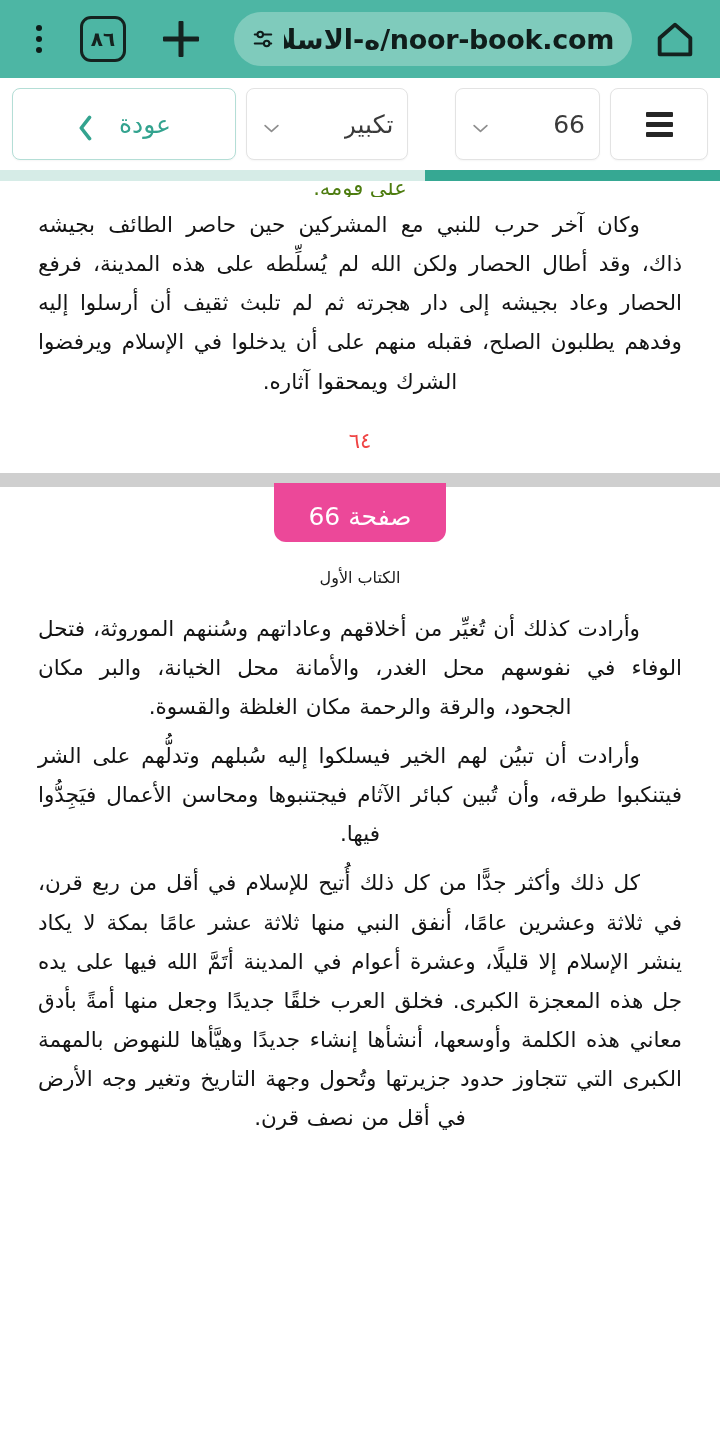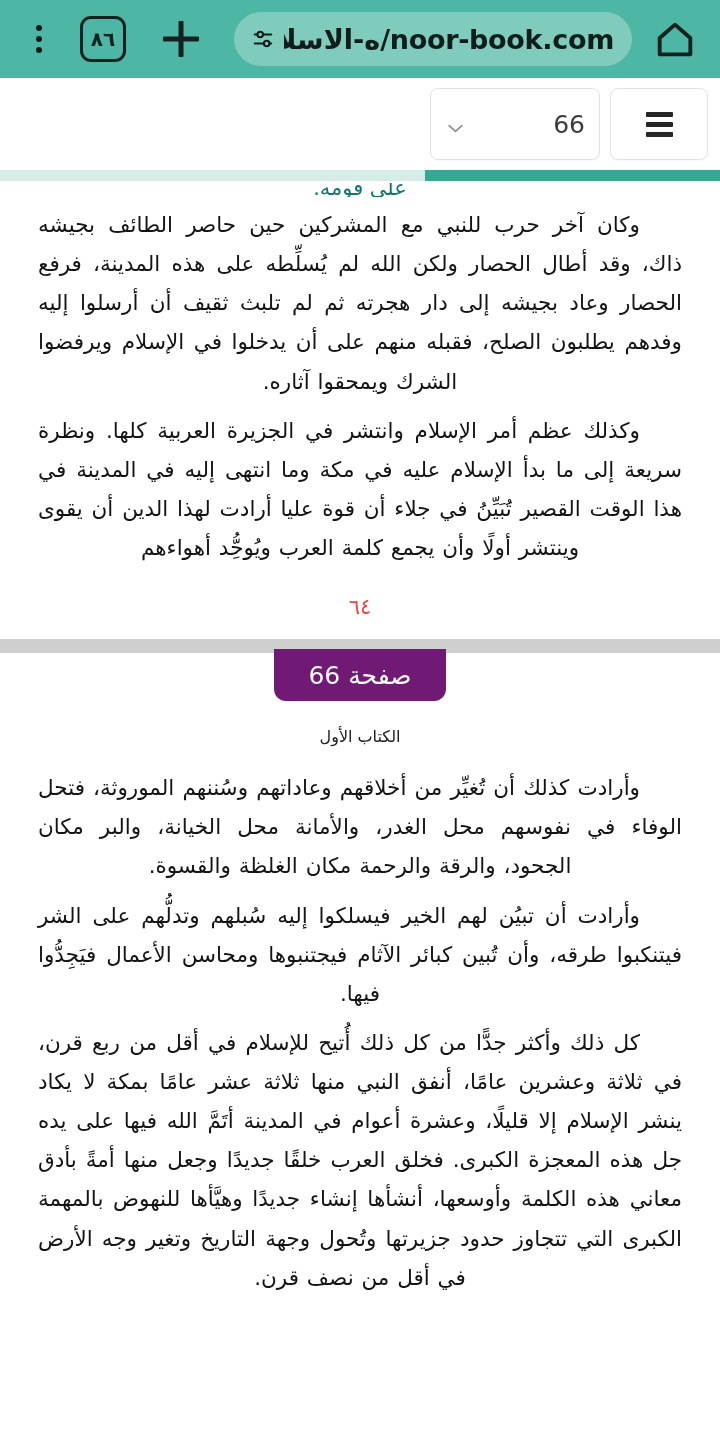--- a/index.html
+++ b/index.html
@@ -177,21 +177,21 @@
   .reader {
     direction: rtl;
     background: #ffffff;
     padding: 0;
   }
   .page-block { padding: 0 28px; }
 
   .clipped-line {
     font-family: "DejaVu Sans", "Liberation Sans", sans-serif;
     font-size: 21px;
-    color: #0f766e;
+    color: #4d7c0f;
     text-align: center;
     height: 14px;
     overflow: hidden;
     line-height: 0.55;
     margin-top: 2px;
   }
 
   p.body-par {
     font-family: "DejaVu Sans", "Liberation Sans", sans-serif;
     font-size: 21.5px;
@@ -219,26 +219,26 @@
     height: 14px;
     background: #cfcfcf;
     width: 100%;
   }
   .page-badge-wrap {
     display: flex;
     justify-content: center;
     margin-top: -4px;
   }
   .page-badge {
-    background: #701a75;
+    background: #ec4899;
     color: #ffffff;
     font-family: "DejaVu Sans", sans-serif;
     font-size: 25px;
     border-radius: 0 0 12px 12px;
-    padding: 12px 34px 11px;
+    padding: 19px 34px 11px;
     letter-spacing: .5px;
   }
 
   .book-header {
     text-align: center;
     font-family: "DejaVu Sans", "Liberation Sans", sans-serif;
     font-size: 16px;
     color: #1a1a1a;
     margin: 26px 0 22px;
   }
@@ -291,34 +291,49 @@
 
   <div class="tb-box select-box select-page">
     <span class="select-value">66</span>
     <span class="chev-down">
       <svg viewBox="0 0 24 14" width="17" height="11" fill="none" stroke="#4a4a4a" stroke-width="2.4" stroke-linecap="round" stroke-linejoin="round">
         <polyline points="3,3 12,11 21,3"></polyline>
       </svg>
     </span>
   </div>
 
-
+  <div class="tb-box select-box select-zoom">
+    <span class="select-value">تكبير</span>
+    <span class="chev-down">
+      <svg viewBox="0 0 24 14" width="17" height="11" fill="none" stroke="#4a4a4a" stroke-width="2.4" stroke-linecap="round" stroke-linejoin="round">
+        <polyline points="3,3 12,11 21,3"></polyline>
+      </svg>
+    </span>
+  </div>
+
+  <div class="tb-box back-btn">
+    <span class="back-label">عودة</span>
+    <span class="chev-left">
+      <svg viewBox="0 0 14 22" width="18" height="26" fill="none" stroke="#33a38f" stroke-width="3" stroke-linecap="round" stroke-linejoin="round">
+        <polyline points="10,2 3,11 10,20"></polyline>
+      </svg>
+    </span>
+  </div>
 </div>
 
 <div class="progress-track">
   <div class="progress-fill" id="progress-fill" style="width: 41%;"></div>
 </div>
 
 <div class="reader">
 
   <div class="page-block">
     <div class="clipped-line">على قومه.</div>
 
     <p class="body-par">وكان آخر حرب للنبي مع المشركين حين حاصر الطائف بجيشه ذاك، وقد أطال الحصار ولكن الله لم يُسلِّطه على هذه المدينة، فرفع الحصار وعاد بجيشه إلى دار هجرته ثم لم تلبث ثقيف أن أرسلوا إليه وفدهم يطلبون الصلح، فقبله منهم على أن يدخلوا في الإسلام ويرفضوا الشرك ويمحقوا آثاره.</p>
-    <p class="body-par">وكذلك عظم أمر الإسلام وانتشر في الجزيرة العربية كلها. ونظرة سريعة إلى ما بدأ الإسلام عليه في مكة وما انتهى إليه في المدينة في هذا الوقت القصير تُبَيِّنُ في جلاء أن قوة عليا أرادت لهذا الدين أن يقوى وينتشر أولًا وأن يجمع كلمة العرب ويُوحُِّد أهواءهم</p>
 
     <div class="folio">٦٤</div>
   </div>
 
   <div class="page-sep">
     <div class="sep-bar"></div>
     <div class="page-badge-wrap">
       <span class="page-badge">صفحة 66</span>
     </div>
   </div>

